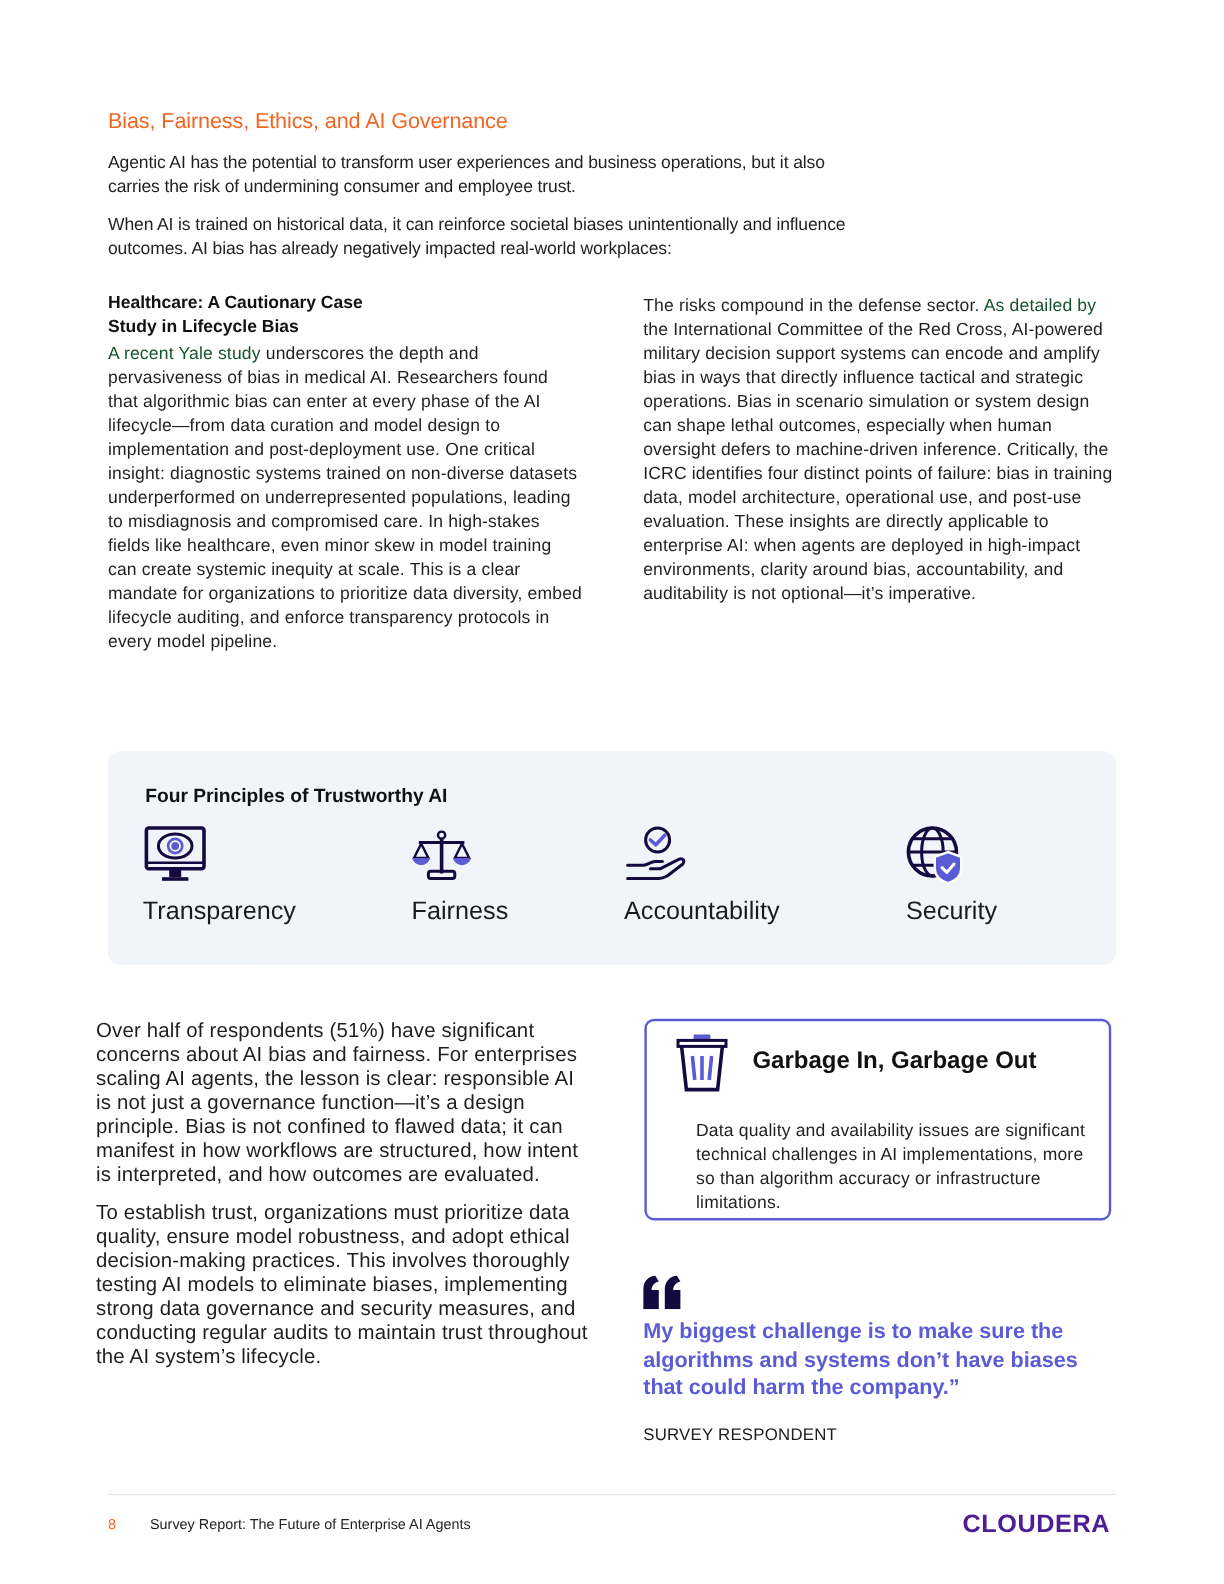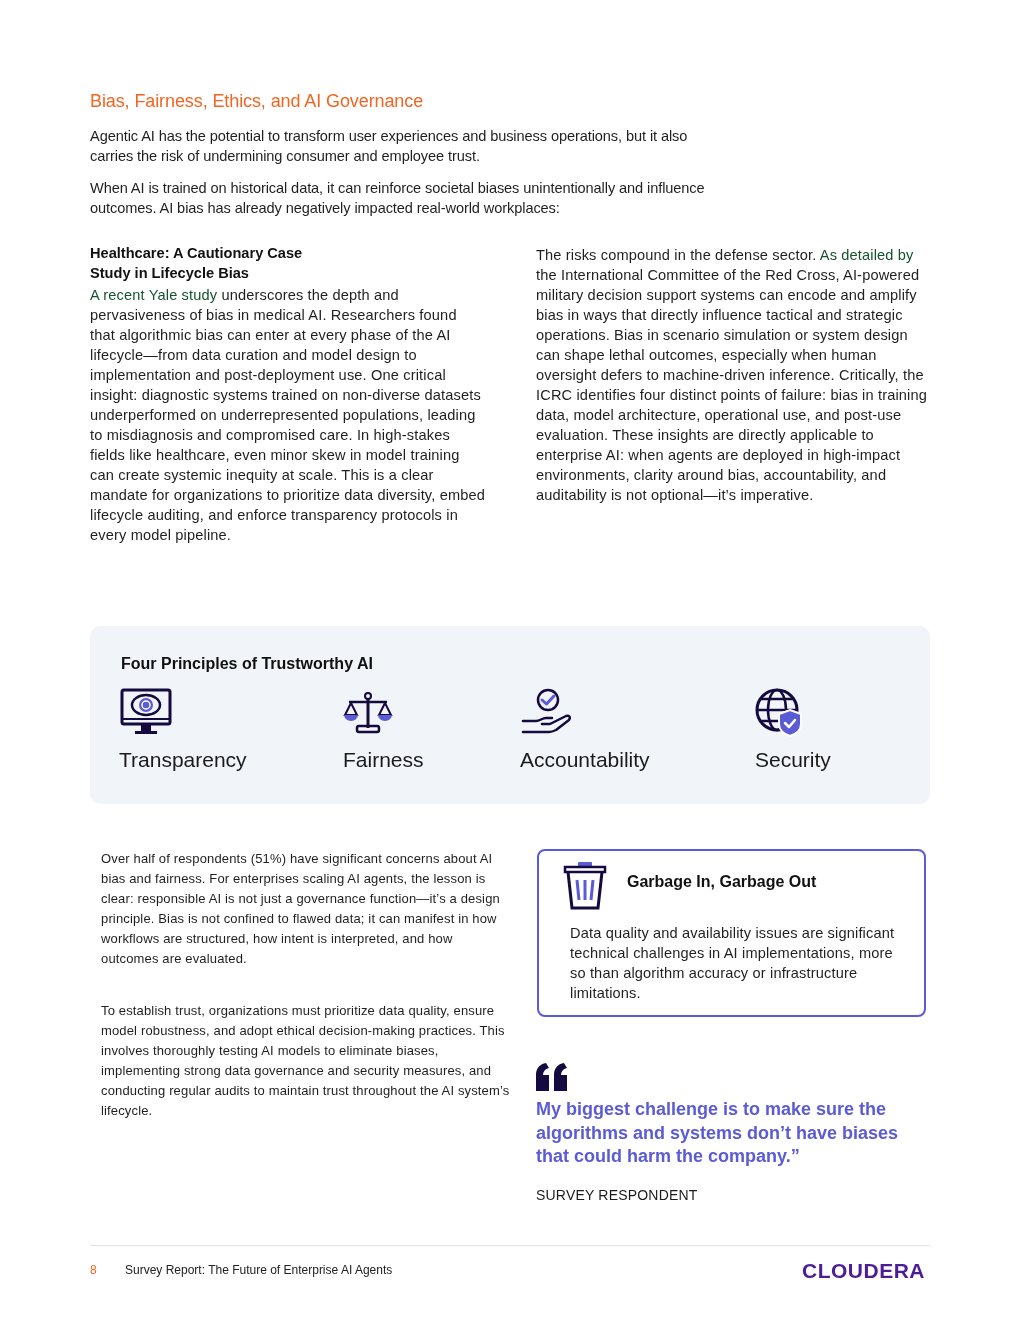--- a/index.html
+++ b/index.html
@@ -8,24 +8,24 @@
   .h-section { left: 90px; top: 91px; font-size: 18px; color: #f26522; font-weight: normal; letter-spacing: -0.1px; margin: 0; }
   .p-intro { left: 90px; width: 640px; font-size: 14.6px; line-height: 20px; color: #1f1f1f; margin: 0; letter-spacing: -0.1px; }
   .col-head { font-size: 14.6px; font-weight: bold; line-height: 20px; color: #111; margin: 0; }
   .col-body { font-size: 14.6px; line-height: 20px; color: #1f1f1f; margin: 0; letter-spacing: 0.15px; }
   .link { color: #14532d; }
   .principles { left: 90px; top: 626px; width: 840px; height: 178px; background: #f1f4f8; border-radius: 10px; }
   .principles-title { left: 121px; top: 655px; font-size: 16px; font-weight: bold; color: #111; margin: 0; }
   .principle { top: 688px; }
   .principle svg { display: block; }
   .principle-label { font-size: 21px; color: #1b1b1b; margin-top: 8px; white-space: nowrap; }
-  .body2 { left: 101px; width: 410px; font-size: 13px; line-height: 20px; color: #1f1f1f; margin: 0; letter-spacing: 0.15px; }
+  .body2 { left: 80px; width: 410px; font-size: 17px; line-height: 20px; color: #1f1f1f; margin: 0; letter-spacing: 0.15px; }
   .callout { left: 537px; top: 849px; width: 389px; height: 168px; border: 2px solid #5b5bd6; border-radius: 8px; box-sizing: border-box; }
-  .callout-title { left: 627px; top: 873px; font-size: 16px; font-weight: bold; color: #111; margin: 0; }
-  .callout-body { left: 564px; top: 917px; width: 330px; font-size: 14.6px; line-height: 20px; color: #1f1f1f; margin: 6px; letter-spacing: 0.15px; }
+  .callout-title { left: 627px; top: 873px; font-size: 20px; font-weight: bold; color: #111; margin: 0; }
+  .callout-body { left: 564px; top: 917px; width: 330px; font-size: 14.6px; line-height: 20px; color: #1f1f1f; margin: 16px; letter-spacing: 0.15px; }
   .quote-mark { left: 536px; top: 1063px; }
   .quote-text { left: 536px; top: 1098px; width: 400px; font-size: 18px; line-height: 23.5px; font-weight: bold; color: #5b5bd6; margin: 0; }
   .quote-attr { left: 536px; top: 1187px; font-size: 14px; color: #1b1b1b; letter-spacing: 0.2px; margin: 0; }
   .footer-rule { left: 90px; top: 1245px; width: 840px; height: 1px; background: #e3e3e3; }
   .footer-page { left: 90px; top: 1263px; font-size: 12px; color: #f26522; }
   .footer-title { left: 125px; top: 1263px; font-size: 12px; color: #222; }
   .logo { left: 802px; top: 1259px; font-size: 21px; font-weight: bold; color: #4c1d95; letter-spacing: 0.5px; }
 </style>
 </head>
 <body>

